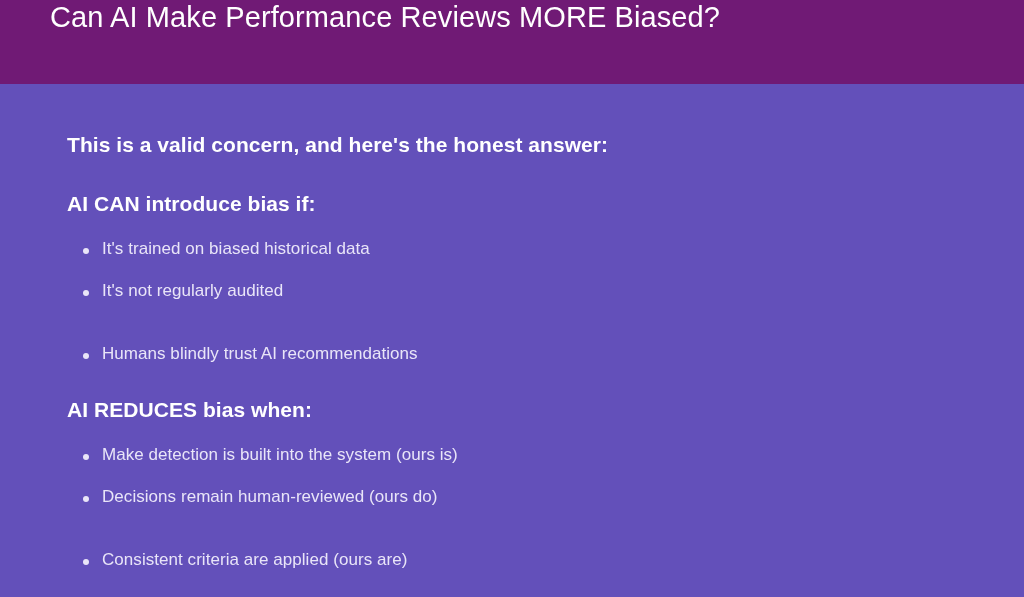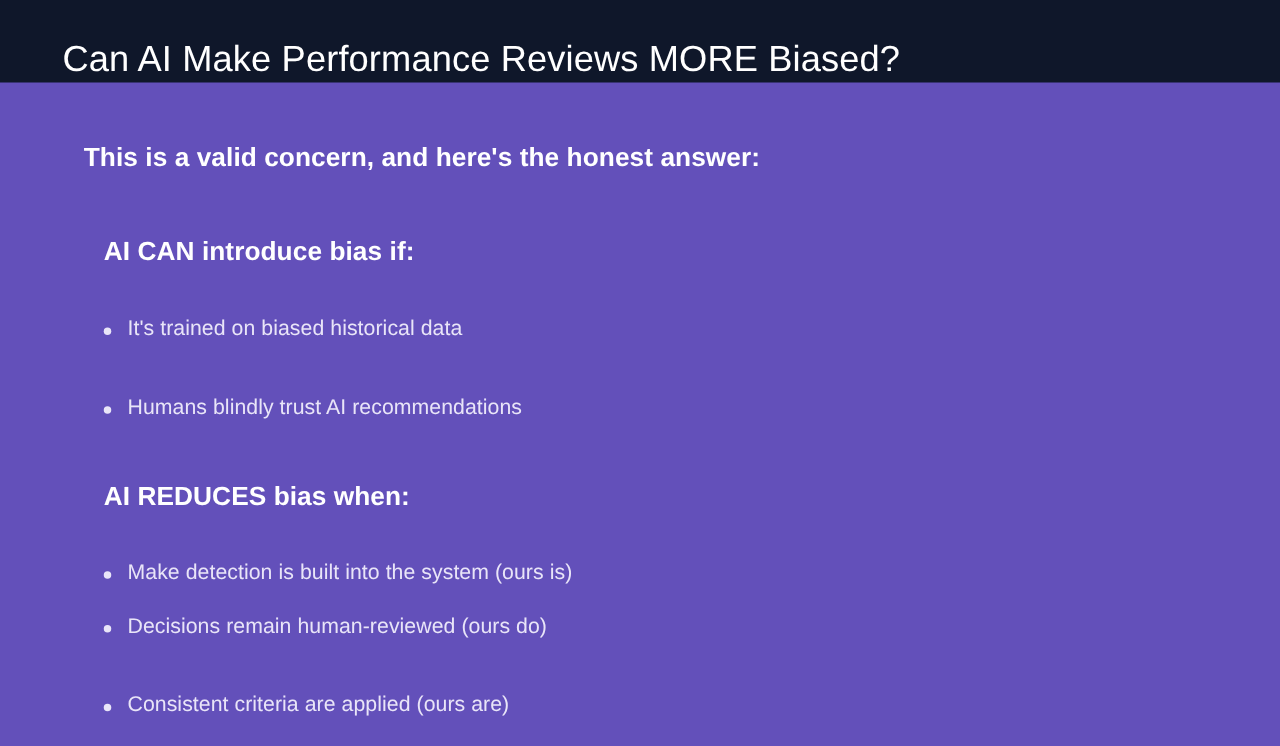--- a/index.html
+++ b/index.html
@@ -16,24 +16,24 @@
   }
   .slide {
     position: relative;
     width: 1024px;
     height: 597px;
     background: #6350ba;
     display: flex;
     flex-direction: column;
   }
   .header-band {
-    height: 66px;
-    background: #0f172a;
+    height: 84px;
+    background: #701a75;
     display: flex;
-    align-items: flex-end;
+    align-items: flex-start;
     flex: 0 0 auto;
   }
   .header-title {
     margin: 0;
     padding: 0 50px 0 50px;
     font-size: 29px;
     font-weight: 400;
     line-height: 1.2;
     color: #ffffff;
     letter-spacing: 0.1px;
@@ -47,21 +47,21 @@
   .lead {
     margin: 0;
     padding-top: 47px;
     font-size: 21px;
     font-weight: 700;
     color: #ffffff;
     line-height: 1.3;
     letter-spacing: 0.05px;
   }
   .section-heading {
-    margin: 16px;
+    margin: 0;
     padding-top: 32px;
     font-size: 21px;
     font-weight: 700;
     color: #ffffff;
     line-height: 1.3;
     letter-spacing: 0.05px;
   }
   .bullet-list {
     list-style: none;
     margin: 0;
@@ -110,20 +110,24 @@
 
     <h2 class="section-heading">AI CAN introduce bias if:</h2>
 
     <ul class="bullet-list">
       <li class="bullet-item">
         <span class="bullet-dot"></span>
         <span class="bullet-text">It's trained on biased historical data</span>
       </li>
       <li class="bullet-item">
         <span class="bullet-dot"></span>
+        <span class="bullet-text">It's not regularly audited</span>
+      </li>
+      <li class="bullet-item">
+        <span class="bullet-dot"></span>
         <span class="bullet-text">Humans blindly trust AI recommendations</span>
       </li>
     </ul>
 
     <h2 class="section-heading">AI REDUCES bias when:</h2>
 
     <ul class="bullet-list">
       <li class="bullet-item">
         <span class="bullet-dot"></span>
         <span class="bullet-text">Make detection is built into the system (ours is)</span>

